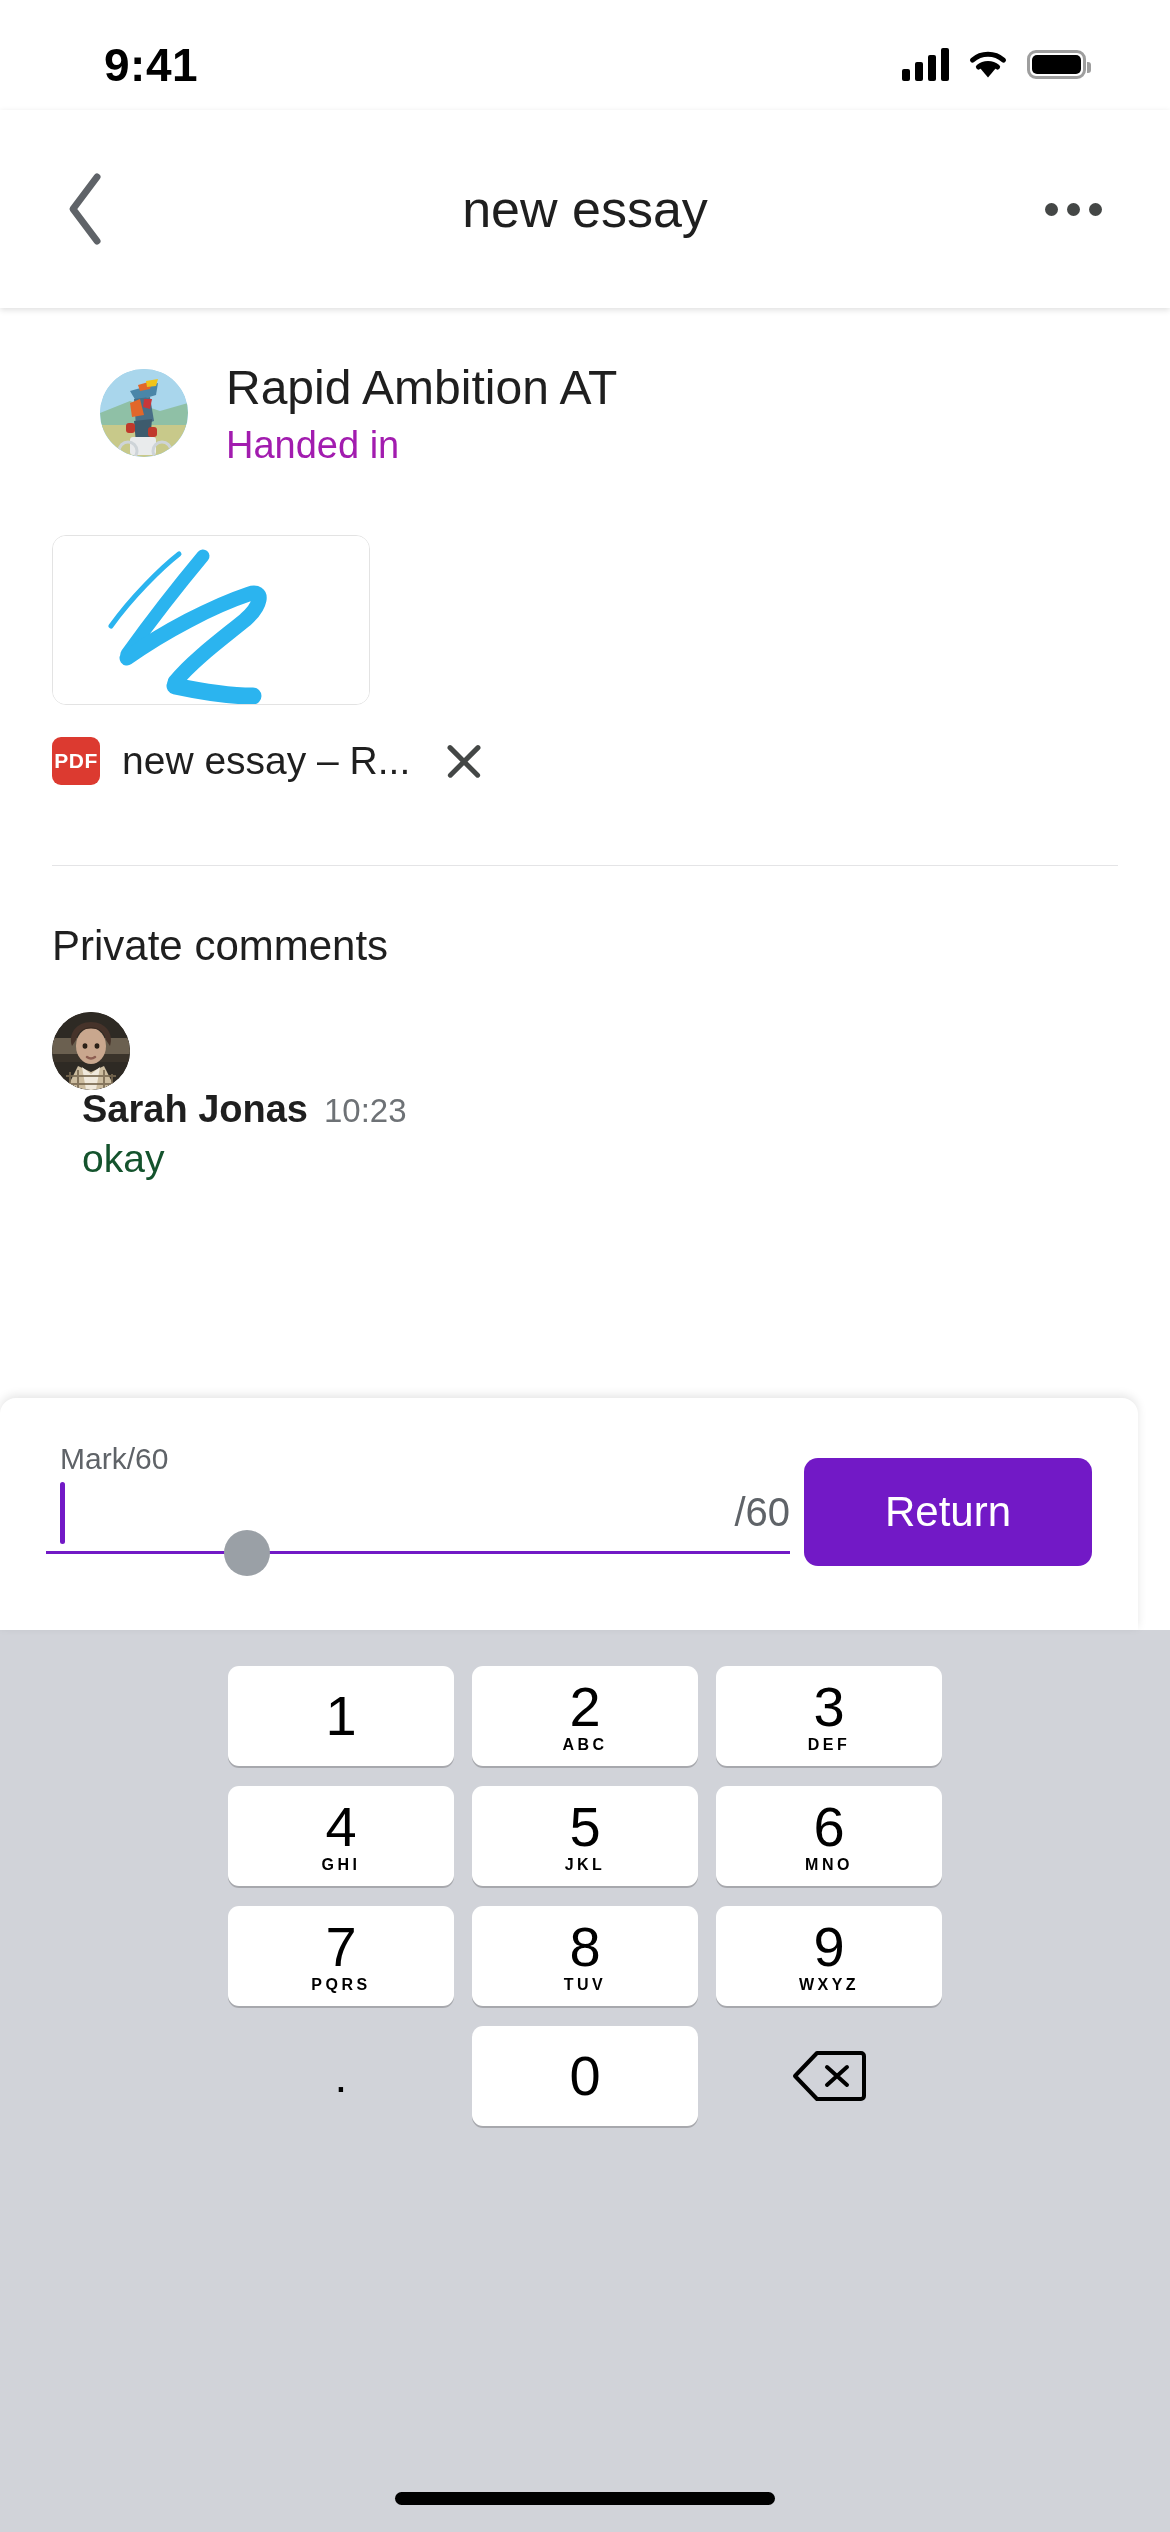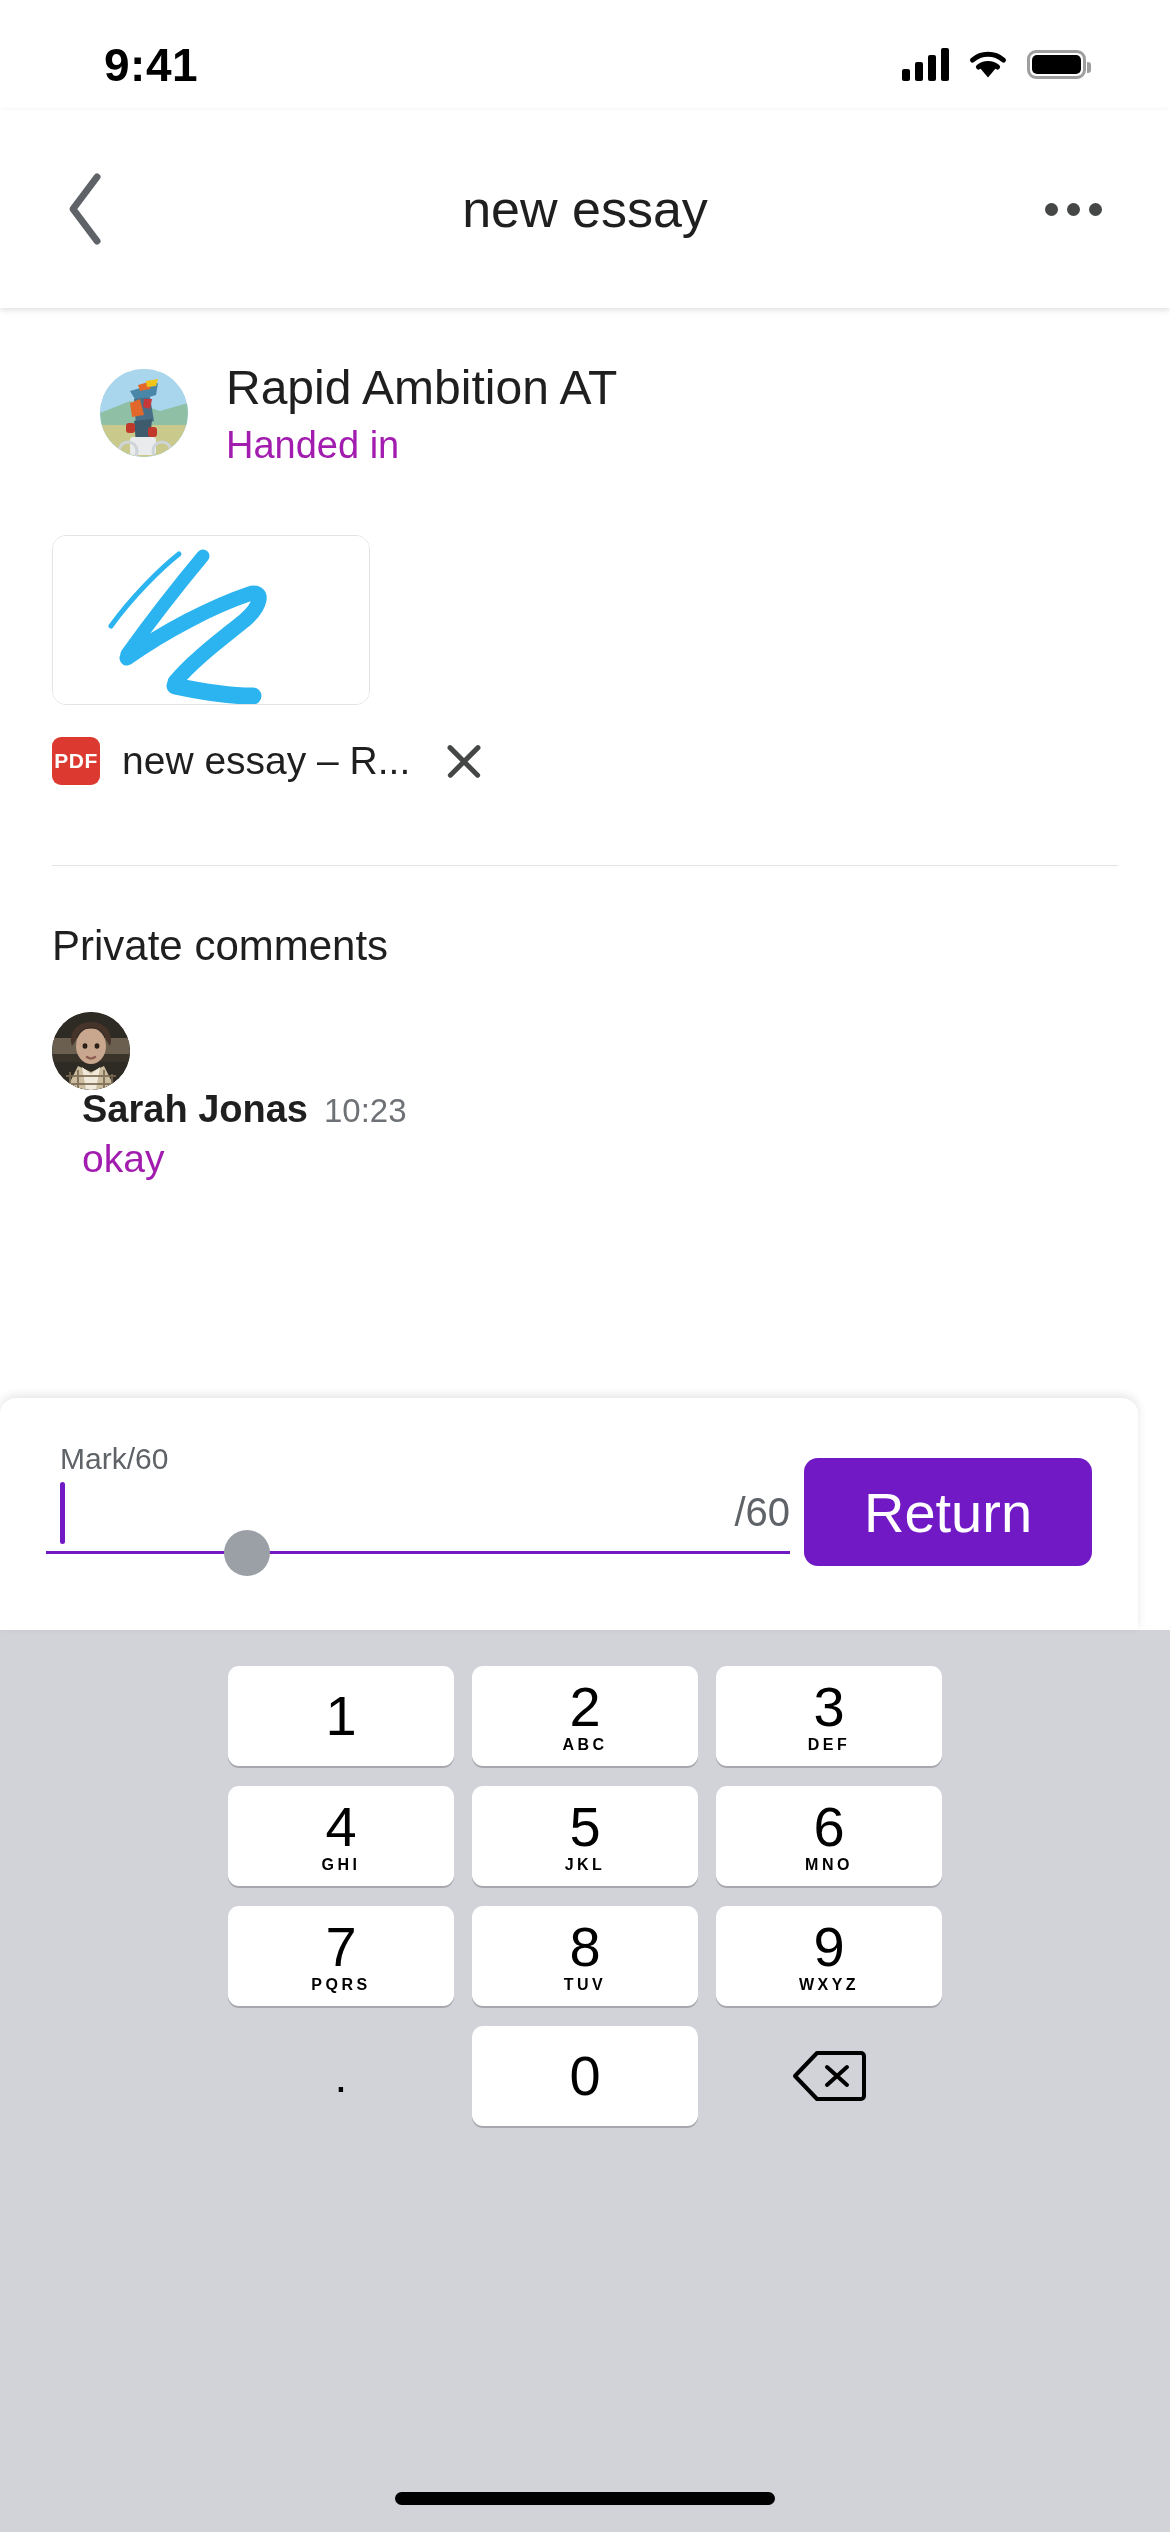--- a/index.html
+++ b/index.html
@@ -82,42 +82,42 @@
 
   .comments-title { font-size:42px; color:#1f1f1f; padding:56px 0 0 52px; }
 
   .comment { display:flex; padding:42px 0 0 52px;flex-direction:column; }
   .comment-avatar { width:78px; height:78px; border-radius:50%; overflow:hidden; flex:none;
                     position:relative; background:#3a332c; }
   .comment-body { margin-left:30px; margin-top:-2px; }
   .comment-head { display:flex; align-items:baseline; }
   .comment-author { font-size:38px; color:#1f1f1f; font-weight:700; }
   .comment-time { font-size:33px; color:#6e7276; margin-left:16px; }
-  .comment-text { font-size:39px; color:#a21caf; margin-top:6px; }
+  .comment-text { font-size:39px; color:#14532d; margin-top:6px; }
 
   
   .gradebar {
     position:absolute; top:1398px; left:0; width:1138px; height:232px;
     background:#fff; border-radius:16px 16px 0 0;
     box-shadow:0 -3px 10px rgba(0,0,0,.10);
     z-index:8;
   }
   .mark-field { position:absolute; left:46px; top:44px; width:744px; }
   .mark-label { font-size:30px; color:#5f6368; padding-left:14px; }
   .mark-line { position:relative; height:78px; }
   .mark-caret { position:absolute; left:14px; top:6px; width:5px; height:62px;
                 background:#7219c6; border-radius:3px; }
   .mark-suffix { position:absolute; right:0; top:14px; font-size:40px; color:#5f6368; }
   .mark-underline { position:absolute; left:0; bottom:0; width:744px; height:3px; background:#7219c6; }
   .mark-handle { position:absolute; left:178px; bottom:-22px; width:46px; height:46px;
                  border-radius:50%; background:#9aa0a6; }
   .return-btn {
     position:absolute; right:46px; top:60px; width:288px; height:108px;
     background:#7219c6; border-radius:14px; border:0;
-    color:#fff; font-size:56px; font-family:"Liberation Sans", sans-serif;
+    color:#fff; font-size:42px; font-family:"Liberation Sans", sans-serif;
     display:flex; align-items:center; justify-content:center; cursor:pointer;margin-left:38px;
   }
 
   
   .keyboard {
     position:absolute; top:1630px; left:0; width:1170px; height:902px;
     background:#d1d3d9;
   }
   .kb-grid {
     position:absolute; top:36px; left:0; width:1170px;

